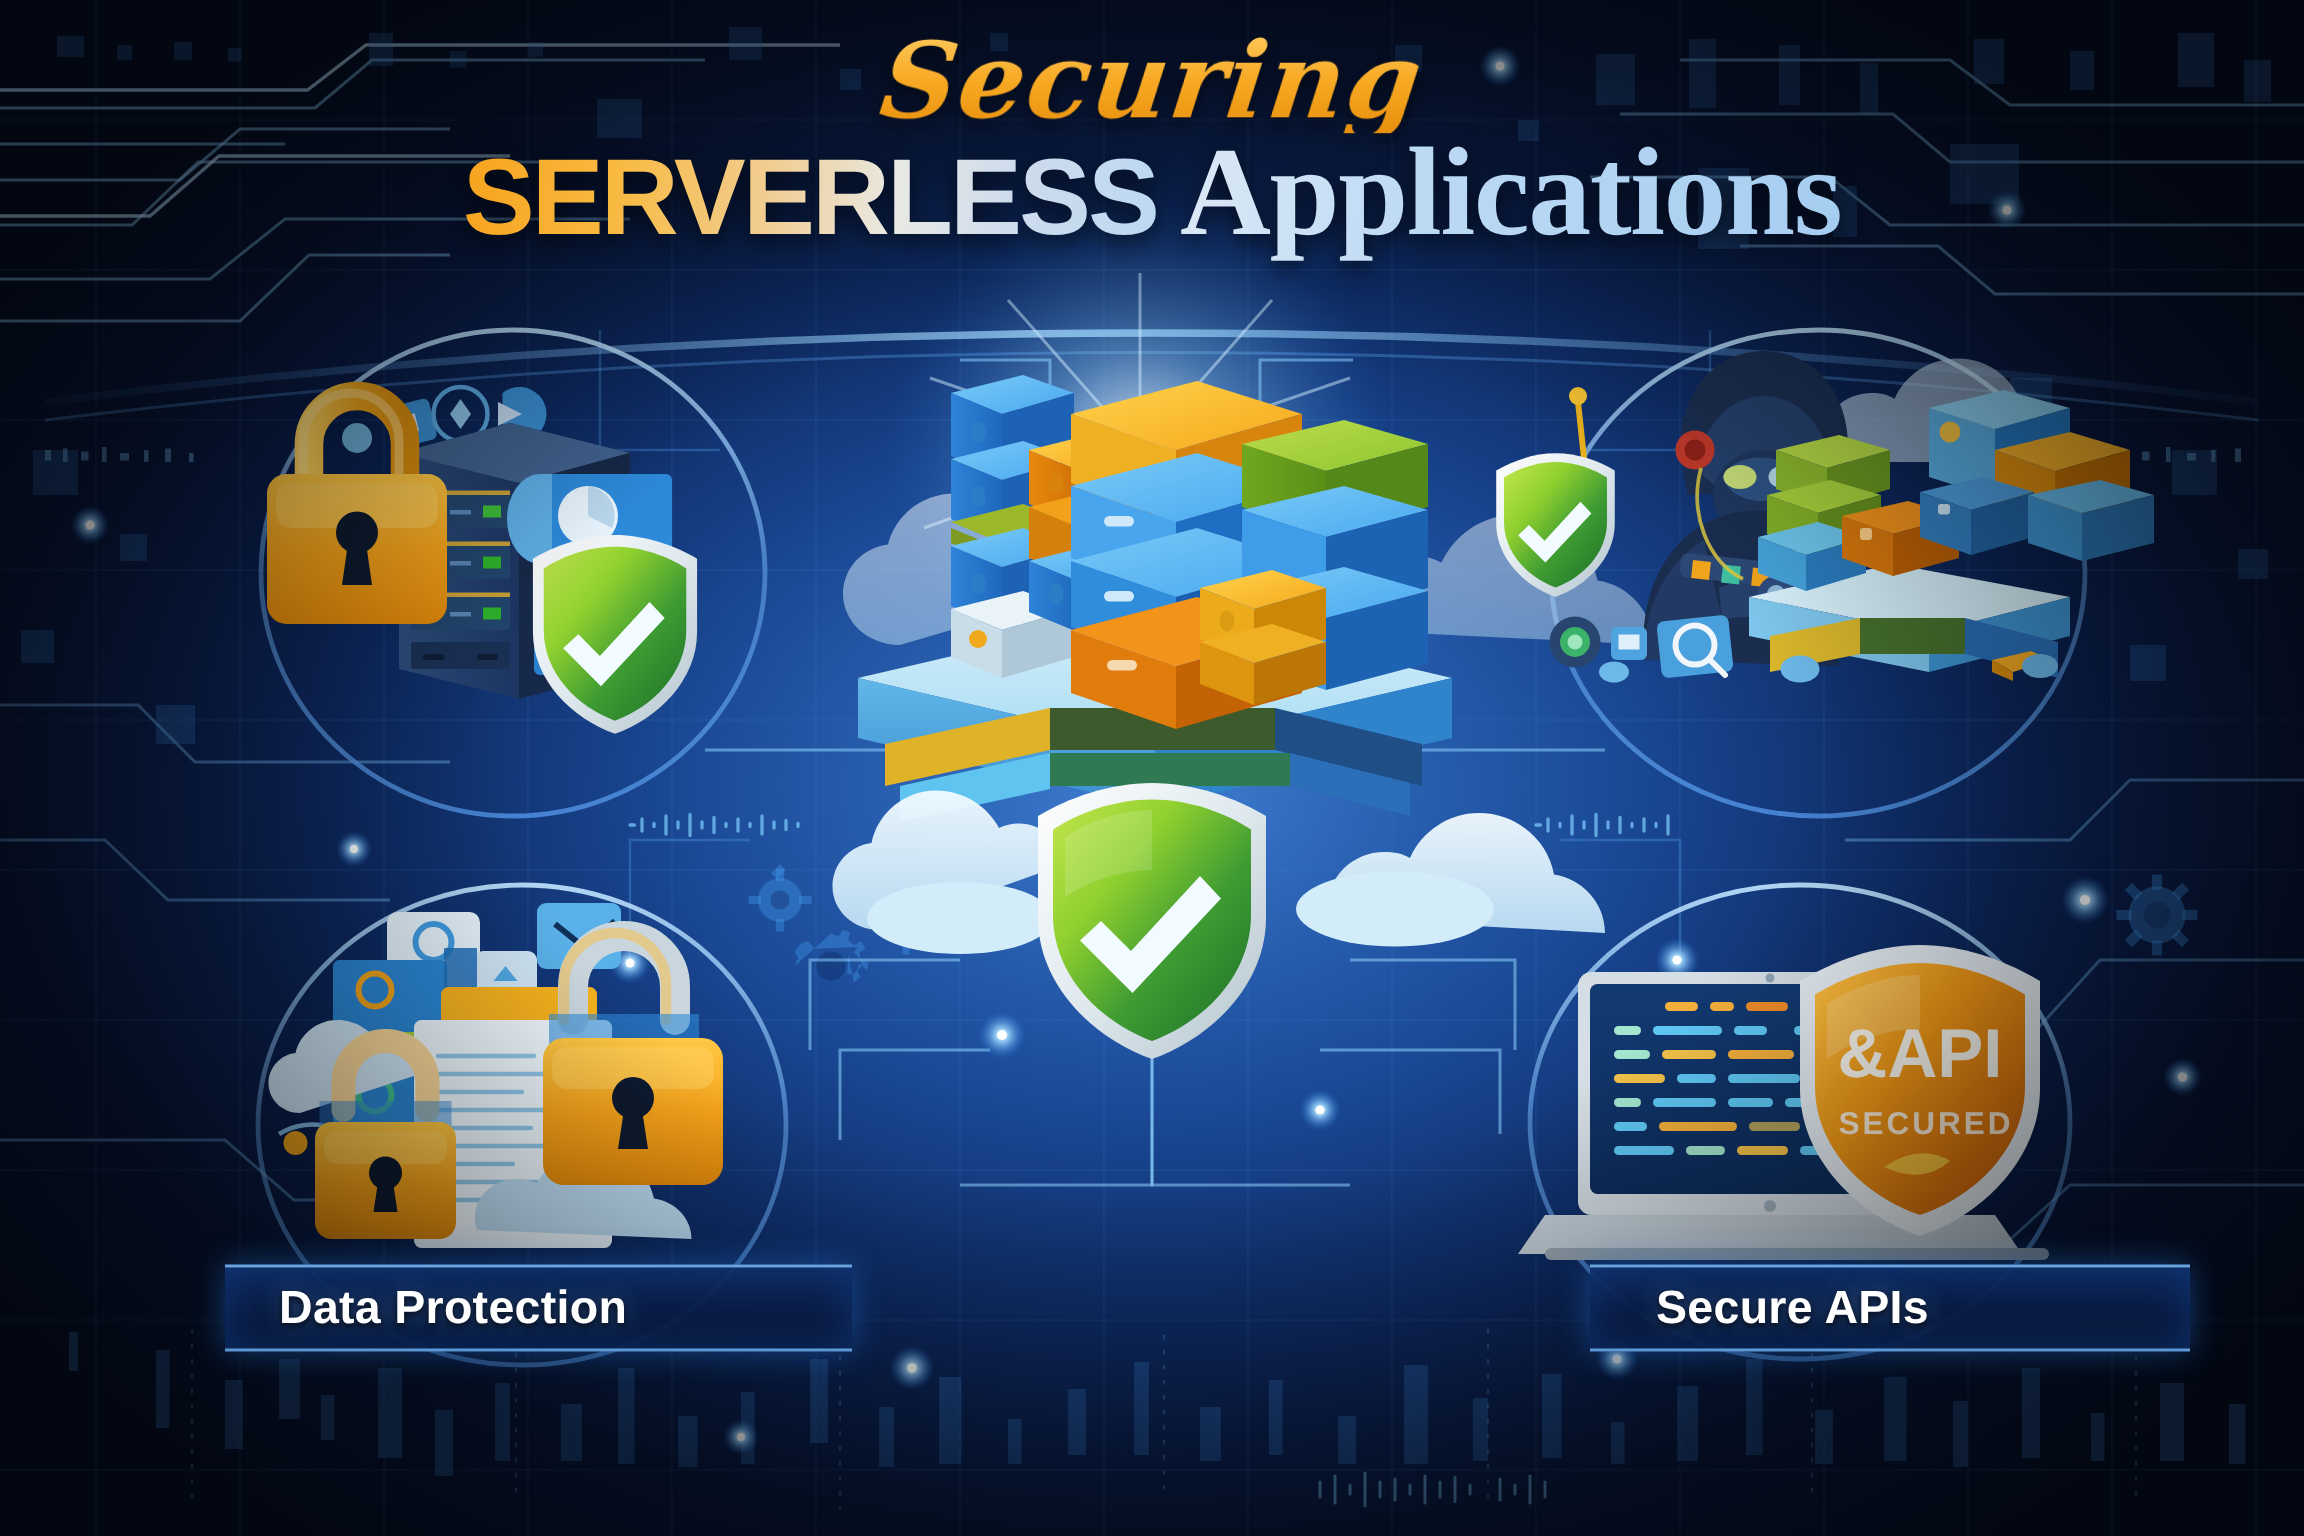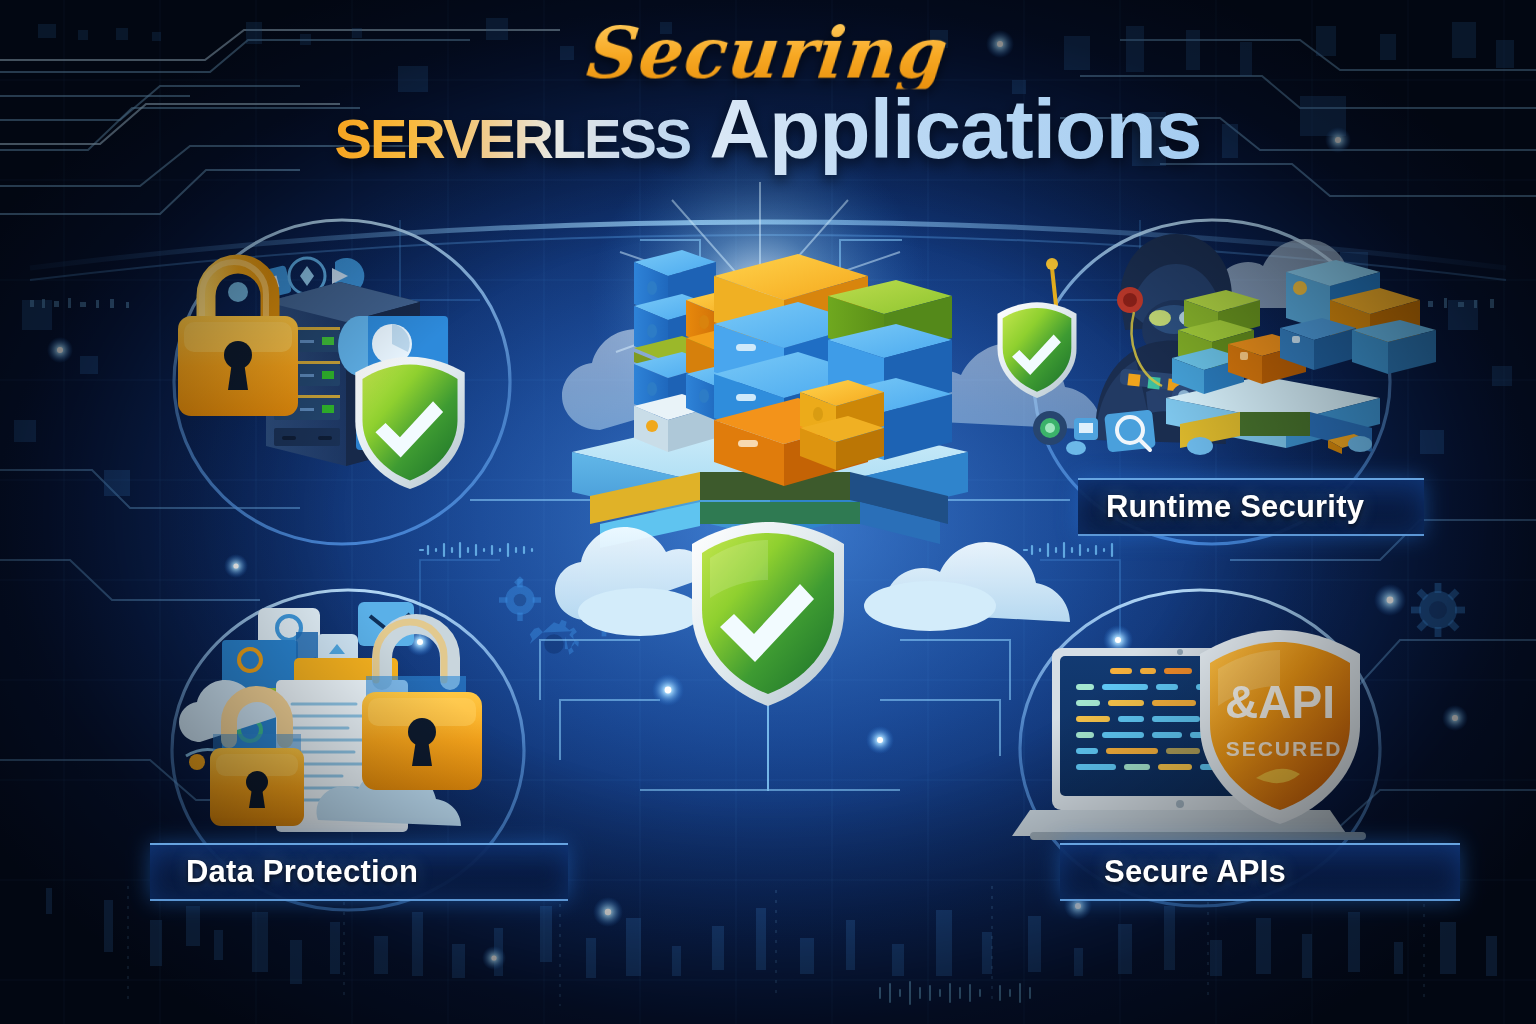--- a/index.html
+++ b/index.html
@@ -21,27 +21,27 @@
     -webkit-background-clip:text;background-clip:text;color:transparent;
     filter:drop-shadow(0 4px 6px rgba(0,0,0,.55));
     transform:skewX(-7deg);
   }
   #title-line2{
     margin-top:-2px;font-weight:700;font-size:80px;line-height:1.0;
     letter-spacing:-1px;white-space:nowrap;
     filter:drop-shadow(0 5px 7px rgba(0,0,0,.6));
   }
   .t2a{
-    font-family:"Liberation Sans",sans-serif;font-weight:700;font-size:56px;
+    font-family:"Liberation Sans",sans-serif;font-weight:700;font-size:72px;
     background:linear-gradient(96deg,#f6a31e 0%,#f8b93f 22%,#f0cf9a 46%,#e8e9e4 62%,#cfdcec 78%,#bcd8f2 100%);
     -webkit-background-clip:text;background-clip:text;color:transparent;
     letter-spacing:-2px;
   }
   .t2b{
-    font-family:Liberation Sans, sans-serif;font-weight:700;font-size:84px;
+    font-family:Liberation Serif, serif;font-weight:700;font-size:84px;
     background:linear-gradient(96deg,#dfeaf6 0%,#bcd9f4 40%,#a5cdf1 100%);
     -webkit-background-clip:text;background-clip:text;color:transparent;
     letter-spacing:-1px;
   }
 
   
   .label-banner{position:absolute;height:54px;z-index:45;display:flex;align-items:center;
     background:linear-gradient(180deg,rgba(13,40,92,.93) 0%,rgba(9,28,68,.95) 55%,rgba(7,22,54,.93) 100%);
     border-top:2px solid rgba(120,190,255,.85);
     border-bottom:2px solid rgba(120,190,255,.75);
@@ -820,23 +820,20 @@
         <path d="M0-92 C-30-92 -58-81 -80-68 L-80 4 C-80 50 -42 88 0 102 C42 88 80 50 80 4 L80-68 C58-81 30-92 0-92 Z" fill="#e6eef4"></path>
         <path d="M0-80 C-26-80 -52-70 -70-59 L-70 2 C-70 44 -36 76 0 88 C36 76 70 44 70 2 L70-59 C52-70 26-80 0-80 Z" fill="url(#apiSh)"></path>
         <path d="M0-72 C-23-72 -46-63 -62-53 L-62 -16 C-42-30 -20-36 0-36 Z" fill="#ffe3a0" opacity=".32"></path>
         <text x="0" y="-4" text-anchor="middle" font-family="Liberation Sans, sans-serif" font-weight="700" font-size="46" fill="#fdfaf2">&amp;API</text>
         <text x="4" y="34" text-anchor="middle" font-family="Liberation Sans, sans-serif" font-weight="700" font-size="21" letter-spacing="2" fill="#fdf6ea" opacity=".92">SECURED</text>
         <path d="M-24 56 q24-16 44-4 q-18 16-44 4z" fill="#f6bf3a"></path>
       </g>
     </svg>
   </div>
 
-  <div class="label-banner" id="banner-runtime">
-    <span class="txt">Runtime Security</span>
-  </div>
   <div class="label-banner" id="banner-data">
     <span class="txt">Data Protection</span>
   </div>
   <div class="label-banner" id="banner-api">
     <span class="txt">Secure APIs</span>
   </div>
 
   <div class="lay" style="pointer-events:none;">
     <svg width="1536" height="1024" viewBox="0 0 1536 1024">
       <defs>

